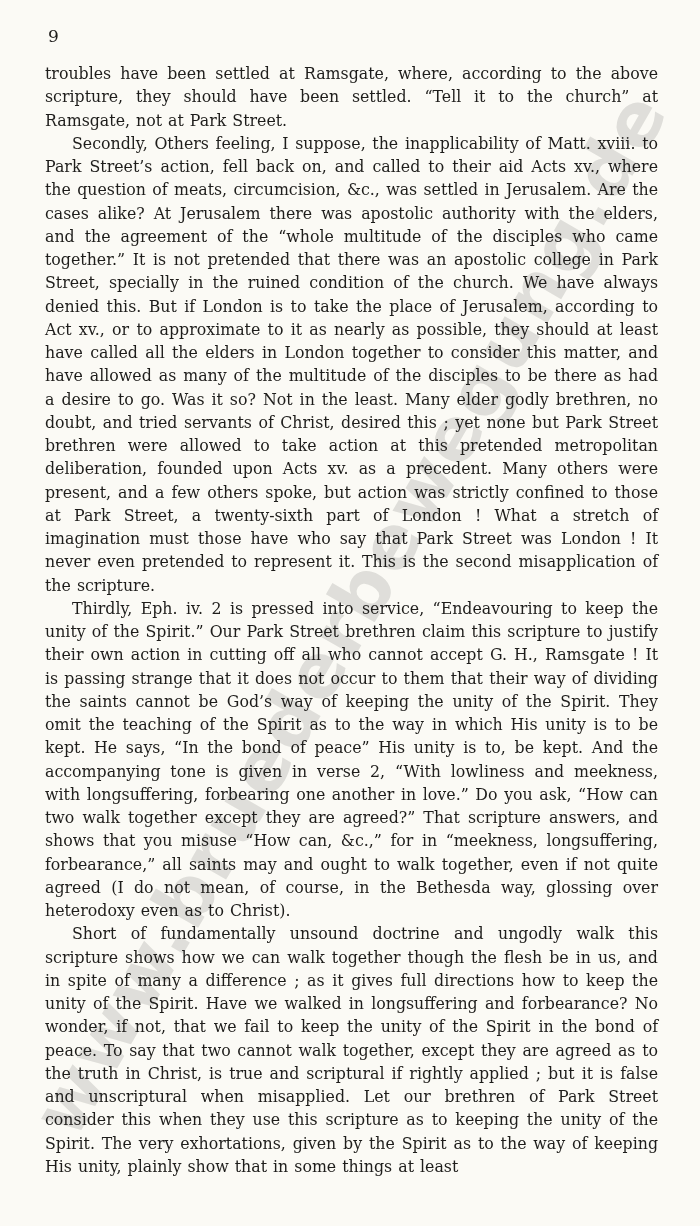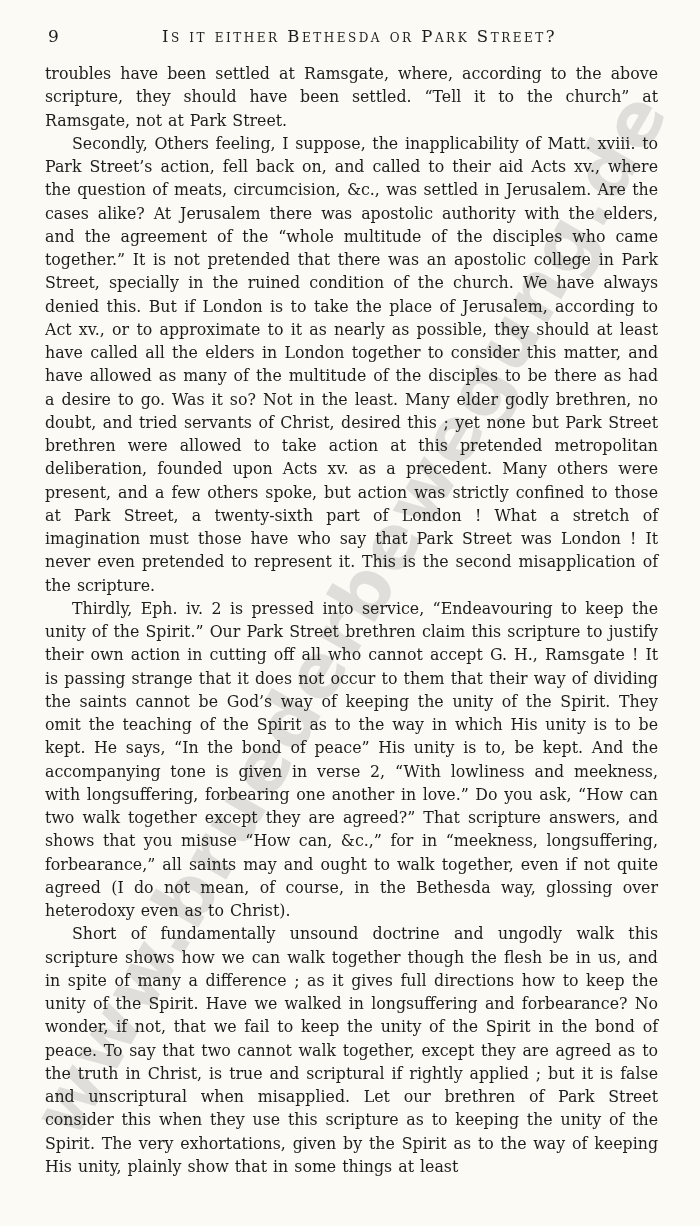--- a/index.html
+++ b/index.html
@@ -76,21 +76,20 @@
 </style>
 </head>
 <body>
 
 <div class="page">
 
   <div class="watermark">www.bruederbewegung.de</div>
 
   <div class="header">
     <span class="page-number">9</span>
-    <span class="running-title">Is it either Bethesda or Park Street?</span>
   </div>
 
   <div class="body-text">
     <p class="first">troubles have been settled at Ramsgate, where, according to the above scripture, they should have been settled.  “Tell it to the church” at Ramsgate, not at Park Street.</p>
     <p>Secondly, Others feeling, I suppose, the inapplicability of Matt. xviii. to Park Street’s action, fell back on, and called to their aid Acts xv., where the question of meats, circumcision, &amp;c., was settled in Jerusalem.  Are the cases alike?  At Jerusalem there was apostolic authority with the elders, and the agreement of the “whole multitude of the disciples who came together.”  It is not pretended that there was an apostolic college in Park Street, specially in the ruined condition of the church.  We have always denied this.  But if London is to take the place of Jerusalem, according to Act xv., or to approximate to it as nearly as possible, they should at least have called all the elders in London together to consider this matter, and have allowed as many of the multitude of the disciples to be there as had a desire to go.  Was it so? Not in the least.  Many elder godly brethren, no doubt, and tried servants of Christ, desired this ; yet none but Park Street brethren were allowed to take action at this pretended metropolitan deliberation, founded upon Acts xv. as a precedent.  Many others were present, and a few others spoke, but action was strictly confined to those at Park Street, a twenty-sixth part of London !  What a stretch of imagination must those have who say that Park Street was London !  It never even pretended to represent it.  This is the second misapplication of the scripture.</p>
     <p>Thirdly, Eph. iv. 2 is pressed into service, “Endeavouring to keep the unity of the Spirit.”  Our Park Street brethren claim this scripture to justify their own action in cutting off all who cannot accept G. H., Ramsgate !  It is passing strange that it does not occur to them that their way of dividing the saints cannot be God’s way of keeping the unity of the Spirit.  They omit the teaching of the Spirit as to the way in which His unity is to be kept.  He says, “In the bond of peace” His unity is to, be kept.  And the accompanying tone is given in verse 2, “With lowliness and meekness, with longsuffering, forbearing one another in love.”  Do you ask, “How can two walk together except they are agreed?”  That scripture answers, and shows that you misuse “How can, &amp;c.,” for in “meekness, longsuffering, forbearance,” all saints may and ought to walk together, even if not quite agreed  (I do not mean, of course, in the Bethesda way, glossing over heterodoxy even as to Christ).</p>
     <p>Short of fundamentally unsound doctrine and ungodly walk this scripture shows how we can walk together though the flesh be in us, and in spite of many a difference ; as it gives full directions how to keep the unity of the Spirit.  Have we walked in longsuffering and forbearance? No wonder, if not, that we fail to keep the unity of the Spirit in the bond of peace.  To say that two cannot walk together, except they are agreed as to the truth in Christ, is true and scriptural if rightly applied ; but it is false and unscriptural when misapplied.  Let our brethren of Park Street consider this when they use this scripture as to keeping the unity of the Spirit.  The very exhortations, given by the Spirit as to the way of keeping His unity, plainly show that in some things at least</p>
   </div>
 
 </div>

